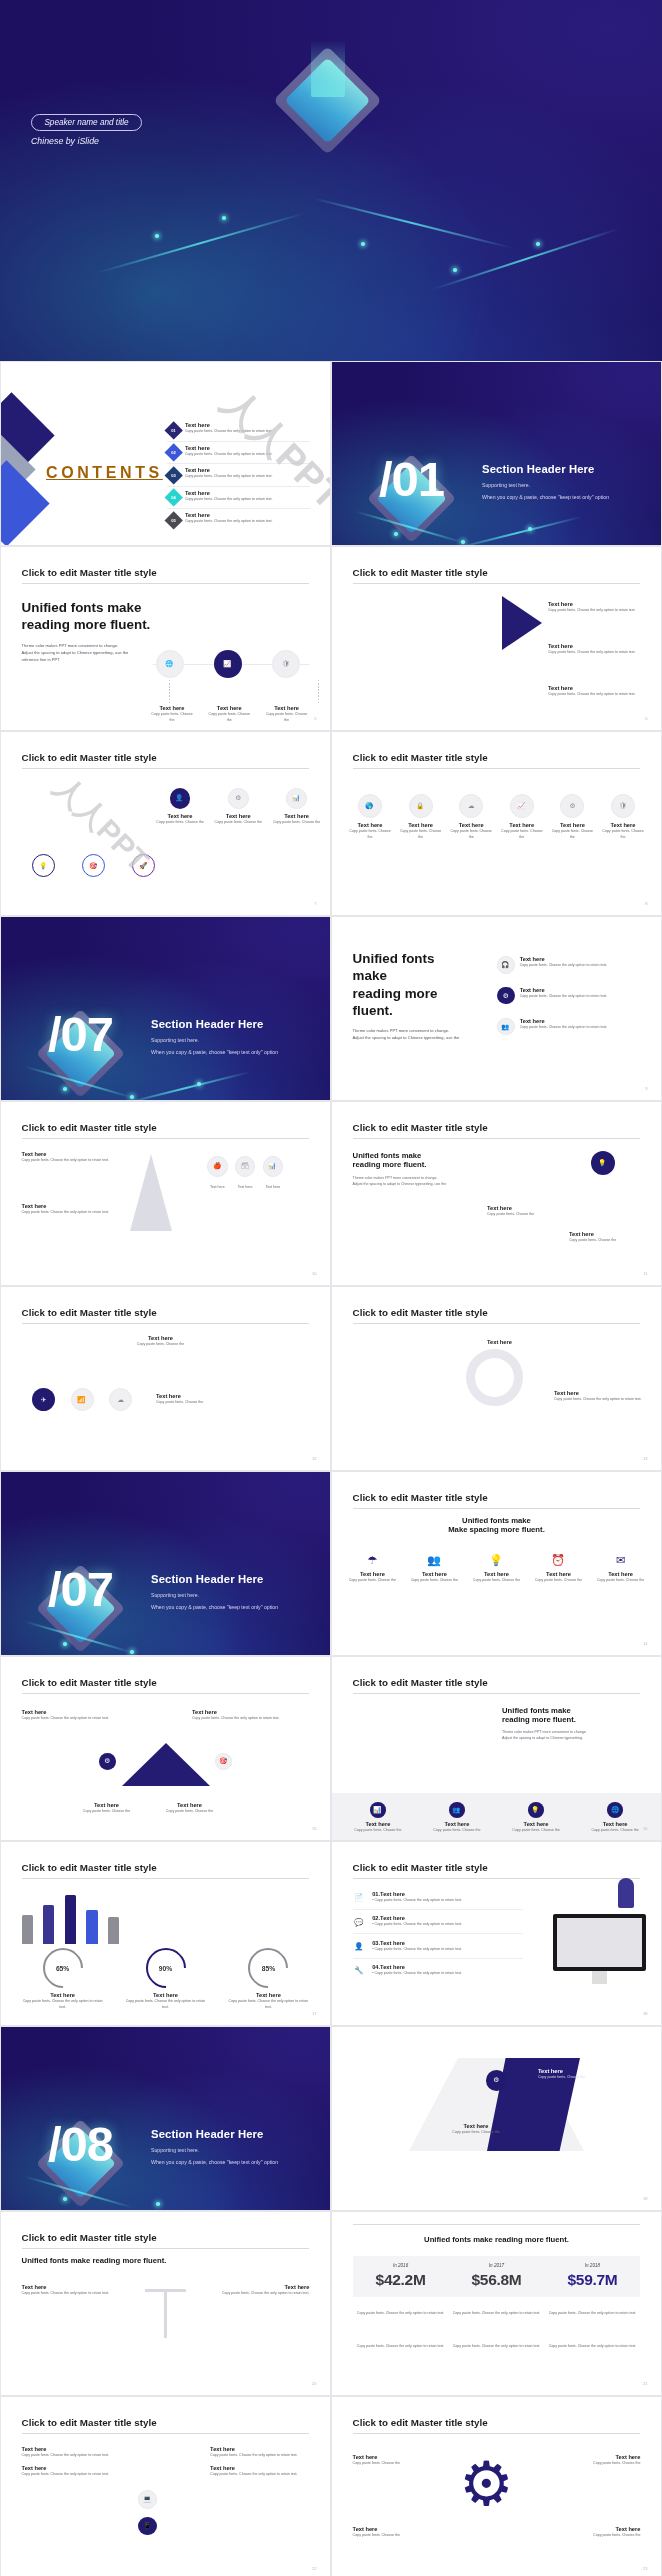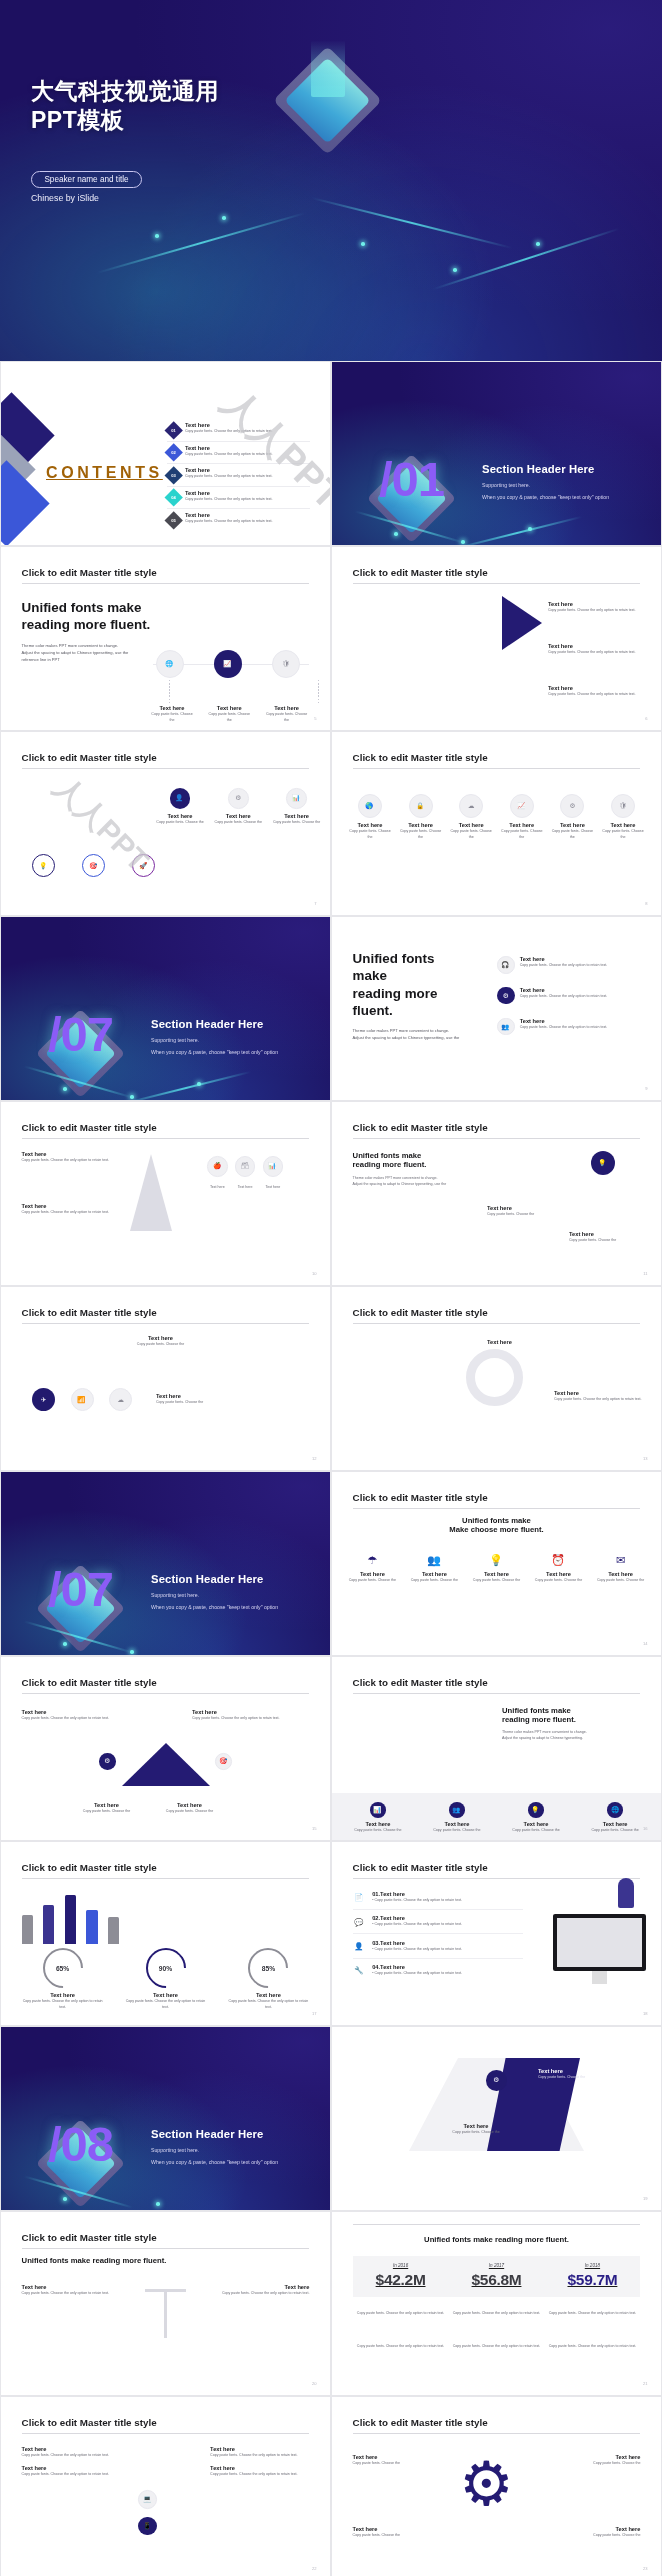--- a/index.html
+++ b/index.html
@@ -57,31 +57,31 @@
   .dot { position:absolute;width:3.6px;height:3.6px;border-radius:50%;
     background:#6ff0ea; box-shadow:0 0 4.6px 1.5px rgba(110,240,234,.6); }
 
   
   .hero-inner { position:relative; z-index:3; padding:77px 0 0 31px; }
   .hero h1 {
     font-size:23px; line-height:1.24; font-weight:700; letter-spacing:0.5px;
     text-shadow:0 1px 5.2px rgba(0,0,0,.35);
   }
   .hero .sub { margin-top:13.4px; font-size:13px; color:#8e86f0; }
-  .hero .pillwrap { margin-top:37px; }
+  .hero .pillwrap { margin-top:37px;font-style:italic; }
   .hero .pill {
     display:inline-block; border:0.7px solid #c9c6ef; border-radius:11.3px;
     padding:3.1px 12.4px; font-size:8.2px; color:#f2f1ff;
   }
   .hero .by { margin-top:5.2px; font-size:8.8px; color:#efeefb; }
 
   
   .sec-num {
     position:absolute; left:47px; top:89px; z-index:4;
-    font-size:49px; font-weight:700; letter-spacing:-1px; color:#8b5cf6;
+    font-size:49px; font-weight:700; letter-spacing:-1px; color:#ffffff;
     text-shadow:0 0 11.3px rgba(120,230,230,.55);
   }
   .sec-txt { position:absolute; left:150px; top:101px; z-index:4; }
   .sec-txt h2 { font-size:11.3px; font-weight:700; letter-spacing:0.1px; }
   .sec-txt .s1 { margin-top:7.2px; font-size:5.2px; color:#d8d6f2; }
   .sec-txt .s2 { margin-top:6.2px; font-size:5.2px; color:#d8d6f2; }
 
   
   .stitle { position:absolute; left:20.6px; top:19.6px; font-size:9.8px; font-weight:700; color:#1f1f22; }
   .srule  { position:absolute; left:20.6px; right:20.6px; top:36px; height:0.5px; background:#d9d9de; }
@@ -113,21 +113,21 @@
   .ic {
     border-radius:50%; display:flex; align-items:center; justify-content:center;
     font-size:6.7px; color:#fff;
   }
   .ic.ghost { background:#f0f0f3; color:#8d8d98; border:0.5px solid #e8e8ee; }
   .ic.navy  { background:#221a6e; }
 
   .dashline { width:0.5px; background:repeating-linear-gradient(180deg,#c8c8d2 0 1.5px,transparent 1.5px 3.1px); }
 
   
-  .statband { background:#f4f4f6; display:flex;text-decoration:underline; }
+  .statband { background:#f4f4f6; display:flex; }
   .statcell { flex:1; text-align:center; padding:7.2px 0 8.2px; }
   .statyear { font-size:4.6px; font-style:italic; color:#45454e; }
   .statval  { font-size:15.5px; font-weight:700; margin-top:2.6px; color:#3c3c42; letter-spacing:-0.3px; }
   .statval.accent { color:#2a1f86; }
 
   
   .gauge { position:relative; width:40px; height:40px; }
   .gauge .ring {
     position:absolute; inset:0; border-radius:50%;
     border:2.6px solid #8d8d96; border-right-color:transparent; transform:rotate(45deg);
@@ -168,24 +168,20 @@
       <div class="wire" style="left:93px;top:242px;width:216px;transform:rotate(-16deg)"></div>
       <div class="wire" style="left:309px;top:222px;width:206px;transform:rotate(14deg)"></div>
       <div class="wire" style="left:428px;top:258px;width:196px;transform:rotate(-18deg)"></div>
       <div class="dot" style="left:155px;top:234px"></div>
       <div class="dot" style="left:222px;top:216px"></div>
       <div class="dot" style="left:361px;top:242px"></div>
       <div class="dot" style="left:453px;top:268px"></div>
       <div class="dot" style="left:536px;top:242px"></div>
     </div>
     <div class="hero-inner">
-      <h1>
-        <span>大气科技视觉通用</span><br>
-        <span>PPT模板</span>
-      </h1>
       <div class="pillwrap">
         <span class="pill">Speaker name and title</span>
         <div class="by">Chinese by iSlide</div>
       </div>
     </div>
   </div>
 </div>
 
 <div class="row">
 
@@ -556,21 +552,21 @@
       <div class="s1">Supporting text here.</div>
       <div class="s2">When you copy &amp; paste, choose "keep text only" option</div>
     </div>
   </div>
 
   <div class="slide right">
     <div class="stitle">Click to edit Master title style</div>
     <div class="srule"></div>
     <div style="position:absolute;left:0;right:0;top:44px;text-align:center">
       <div class="h-md">Unified fonts make</div>
-      <div class="h-md">Make choose more fluent.</div>
+      <div class="h-md">Make spacing more fluent.</div>
     </div>
     <div style="position:absolute;left:12.4px;right:12.4px;top:82px;display:flex;justify-content:space-between">
       <div style="width:56px;text-align:center">
             <div style="font-size:11.3px;color:#241b73">☂</div>
             <div class="h-sm" style="margin-top:4.1px">Text here</div>
             <div class="p-tiny">Copy paste fonts. Choose the</div>
           </div>
       <div style="width:56px;text-align:center">
             <div style="font-size:11.3px;color:#3b57d8">👥</div>
             <div class="h-sm" style="margin-top:4.1px">Text here</div>

